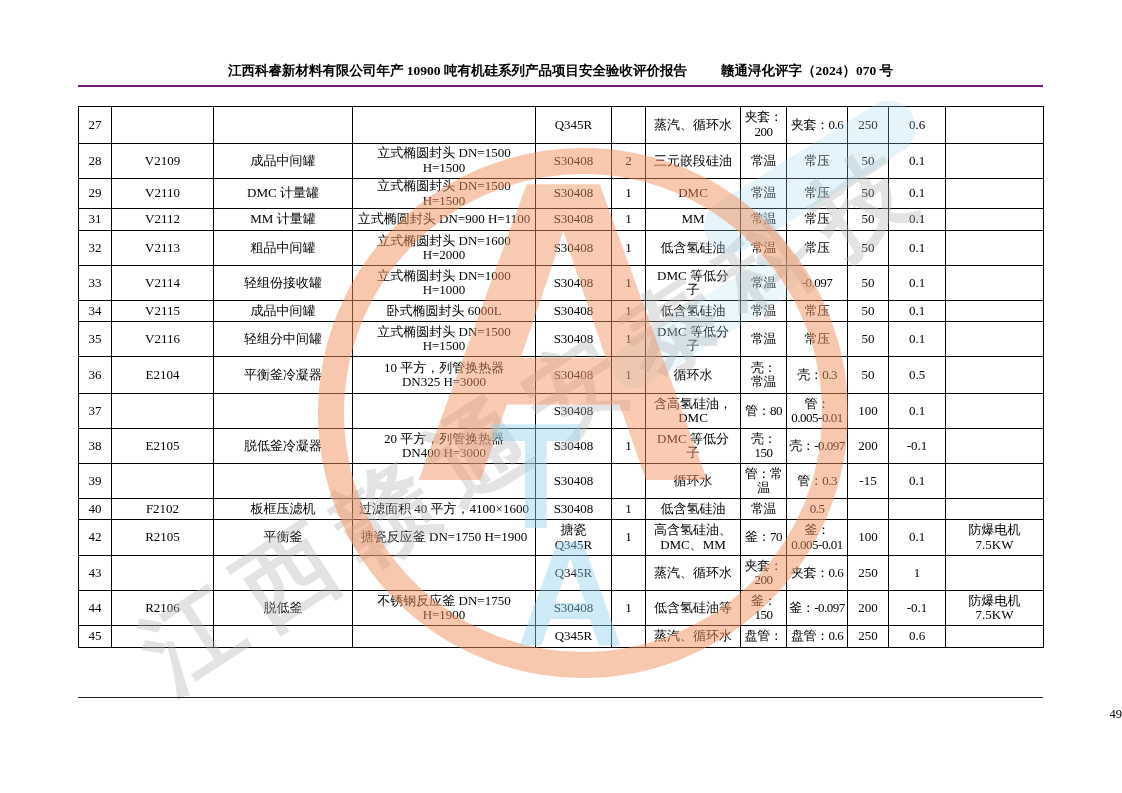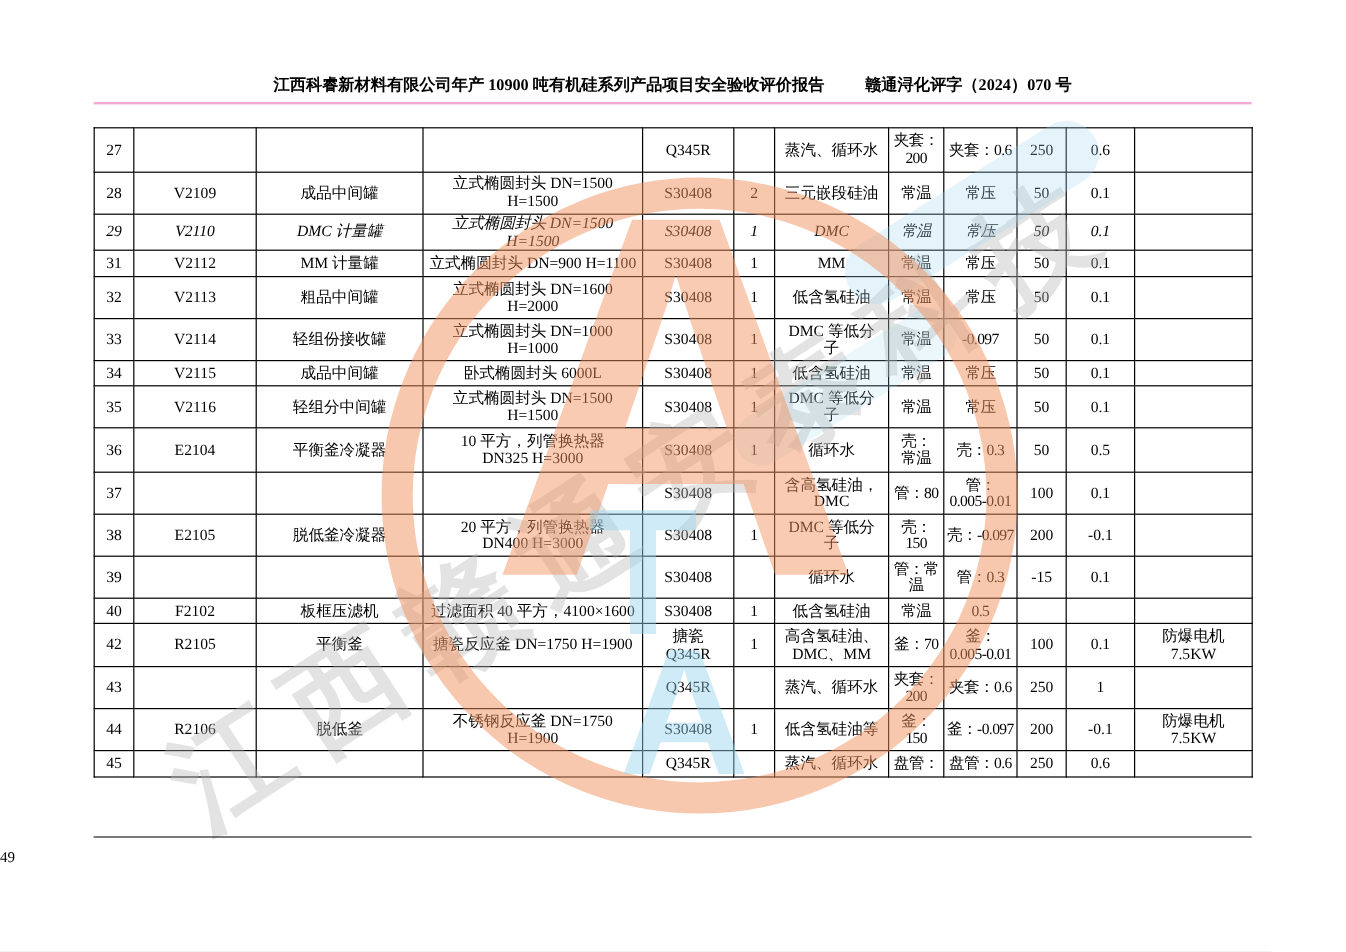--- a/index.html
+++ b/index.html
@@ -5,41 +5,41 @@
   html,body{margin:0;padding:0;background:#e8e8e8;}
   .page{
     position:relative; width:1122px; height:793px; background:#ffffff;
     font-family:"Liberation Serif","DejaVu Serif",serif; color:#000;
     overflow:hidden; margin:0 auto;
   }
   
   .doc-header{
     position:absolute; left:78px; width:965px; top:62px;
     text-align:center; font-weight:bold; font-size:13.5px;
-    padding-bottom:5px; border-bottom:2px solid #f9a8d4; white-space:nowrap;
+    padding-bottom:5px; border-bottom:2px solid #701a75; white-space:nowrap;
   }
   .doc-header .gap{display:inline-block; width:34px;}
   
   table.equip{
     position:absolute; left:78px; top:106px; width:965px;
     border-collapse:collapse; table-layout:fixed;
   }
   table.equip td{
     border:1px solid #000; text-align:center; vertical-align:middle;
     font-size:13px; line-height:1.12; padding:0 1px; overflow:hidden;
   }
   col.c1{width:33px;} col.c2{width:102px;} col.c3{width:139px;}
   col.c4{width:183px;} col.c5{width:76px;} col.c6{width:34px;}
   col.c7{width:95px;} col.c8{width:46px;} col.c9{width:61px;}
   col.c10{width:41px;} col.c11{width:57px;} col.c12{width:98px;}
   td.c4{font-size:12.5px;}
   td.c8, td.c9{font-size:12.5px; letter-spacing:-0.5px;}
   
   .footer-rule{position:absolute; left:78px; width:965px; top:697px; border-top:1.5px solid #222;}
-  .page-number{position:absolute; left:0; width:1122px; top:707px; text-align:left; font-size:12.5px;}
+  .page-number{position:absolute; left:0; width:1122px; top:707px; text-align:right; font-size:12.5px;}
   
   .wm{position:absolute; pointer-events:none;}
   .wm-ring{
     left:318px; top:148px; width:478px; height:478px;
     border:26px solid rgba(242,146,94,0.50); border-radius:50%;
   }
   .wm-a{
     left:408px; top:116px; font-family:"Liberation Sans","DejaVu Sans",sans-serif;
     font-size:430px; font-weight:bold; line-height:1; color:rgba(242,146,94,0.48);
   }
@@ -109,21 +109,21 @@
           <td class="c4">立式椭圆封头 DN=1500<br>H=1500</td>
           <td class="c5">S30408</td>
           <td class="c6">2</td>
           <td class="c7">三元嵌段硅油</td>
           <td class="c8">常温</td>
           <td class="c9">常压</td>
           <td class="c10">50</td>
           <td class="c11">0.1</td>
           <td class="c12"></td>
         </tr>
-        <tr style="height: 29px; font-style: italic;">
+        <tr style="height: 29px;">
           <td class="c1">29</td>
           <td class="c2">V2110</td>
           <td class="c3">DMC 计量罐</td>
           <td class="c4">立式椭圆封头 DN=1500<br>H=1500</td>
           <td class="c5">S30408</td>
           <td class="c6">1</td>
           <td class="c7">DMC</td>
           <td class="c8">常温</td>
           <td class="c9">常压</td>
           <td class="c10">50</td>

